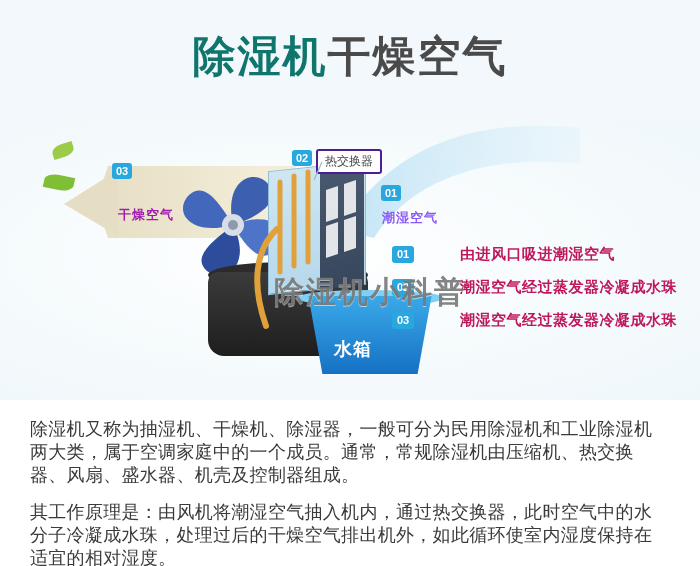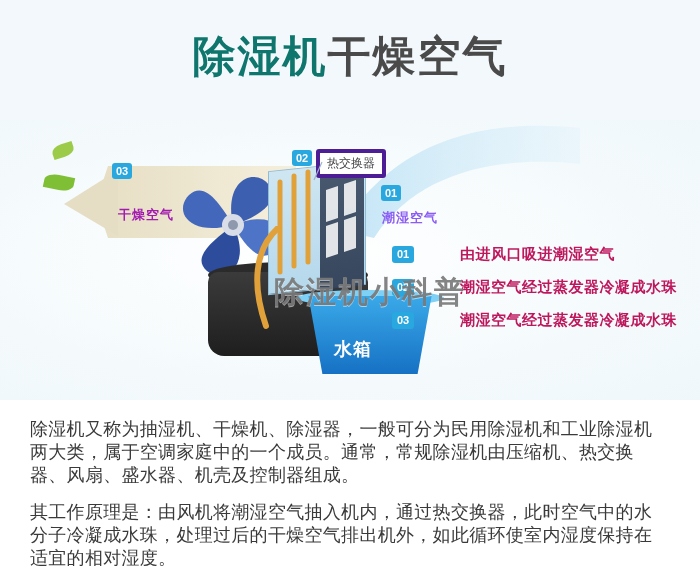--- a/index.html
+++ b/index.html
@@ -173,21 +173,21 @@
   }
   
   .hx-tag {
     position: absolute;
     left: 316px;
     top: 149px;
     padding: 2px 7px;
     font-size: 12px;
     color: #444444;
     background: #ffffff;
-    border: 4px solid #4c1d95;
+    border: 2px solid #4c1d95;
     border-radius: 3px;
     white-space: nowrap;
   }
   
   .badge {
     position: absolute;
     width: 20px;
     height: 16px;
     border-radius: 3px;
     background: #29a7df;

